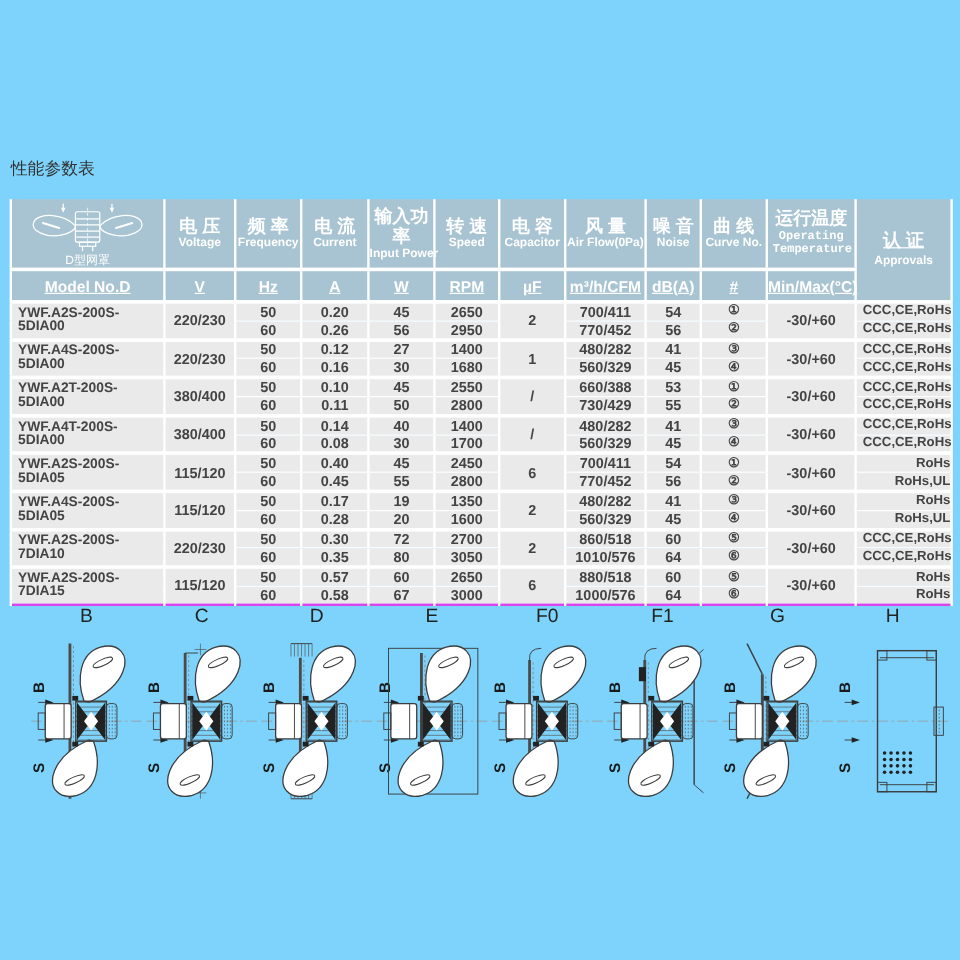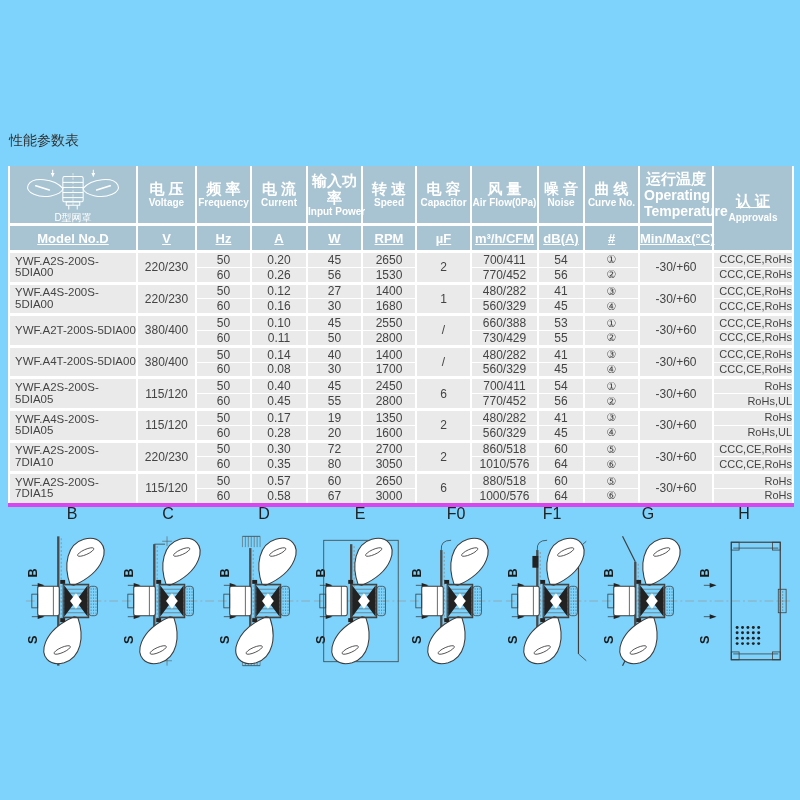--- a/index.html
+++ b/index.html
@@ -9,26 +9,26 @@
 
   table.spec{position:absolute;left:8px;top:166px;width:784px;border-collapse:collapse;table-layout:fixed;}
   .spec th,.spec td{border-left:2px solid #fff;border-right:2px solid #fff;padding:0;text-align:center;vertical-align:middle;}
   .spec thead th{background:#a8c4d2;color:#fff;}
   .spec thead tr.hmain{border-bottom:3px solid #fff;}
   .spec thead tr.hunit{border-bottom:3px solid #fff;}
   .spec thead tr.hmain th{height:56px;}
   .spec thead tr.hunit th{height:24px;font-size:13px;font-weight:bold;text-decoration:underline;}
   .spec thead .zh{font-size:15px;font-weight:bold;line-height:1.15;}
   .spec thead .en{font-size:10px;font-weight:bold;white-space:nowrap;line-height:1.15;}
-  .spec thead .en-wrap{font-size:14px;white-space:normal;line-height:1.15;padding:0 4px;}
+  .spec thead .en-wrap{font-size:10px;white-space:normal;line-height:1.15;padding:0 4px;font-family:Liberation Mono, monospace;}
   .spec thead .app-cell .zh{margin-bottom:3px;text-decoration:underline;}
   .spec tbody td{background:#eaeaea;color:#444;height:13.8px;font-size:12px;line-height:1;}
   .spec tbody tr.s1{border-top:3px solid #fff;}
   .spec tbody tr.s2{border-top:1px solid #fff;}
-  .spec tbody{border-bottom:4px solid #d946ef;}
+  .spec tbody{border-bottom:2px solid #d946ef;font-weight:bold;}
   .spec td.model{text-align:left;padding-left:5px;font-size:11.5px;}
   .spec td.app{text-align:right;padding-left:5px;font-size:11px;}
   .spec td.curve{font-size:11px;}
   .icon-cell svg{display:block;margin:2px auto 0;}
   .grill-label{font-size:10px;font-weight:normal;color:#fff;line-height:1;margin-top:1px;}
 
   .diag-labels{position:absolute;left:8px;top:505px;width:784px;padding-left:16px;box-sizing:border-box;
     display:grid;grid-template-columns:repeat(8,1fr);}
   .dlabel{text-align:center;font-size:16px;color:#222;font-family:"Liberation Sans",sans-serif;}
   .diagrams{position:absolute;left:8px;top:532px;width:784px;padding-left:16px;box-sizing:border-box;
@@ -163,21 +163,21 @@
     <td>700/411</td>
     <td>54</td>
     <td class="curve">①</td>
     <td rowspan="2">-30/+60</td>
     <td class="app">CCC,CE,RoHs</td>
         </tr>
   <tr class="s2">
     <td>60</td>
     <td>0.26</td>
     <td>56</td>
-    <td>1530</td>
+    <td>2950</td>
     <td>770/452</td>
     <td>56</td>
     <td class="curve">②</td>
     <td class="app">CCC,CE,RoHs</td>
         </tr>
         <tr class="s1">
     <td class="model" rowspan="2">YWF.A4S-200S-5DIA00</td>
     <td rowspan="2">220/230</td>
     <td>50</td>
     <td>0.12</td>

